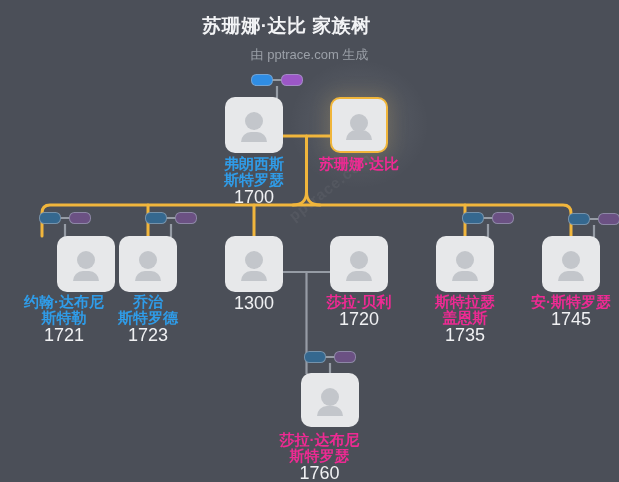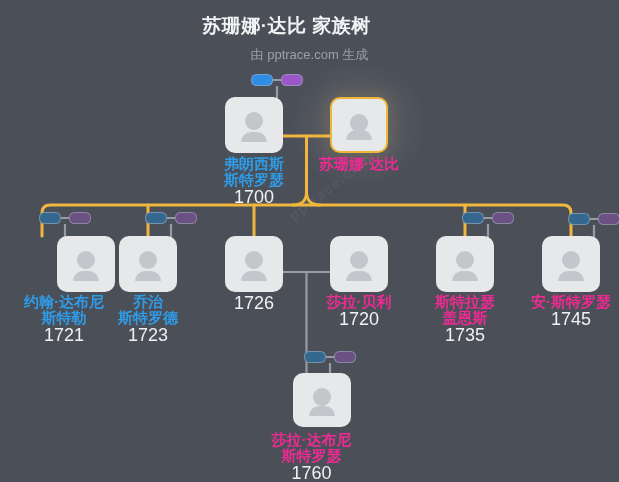--- a/index.html
+++ b/index.html
@@ -73,21 +73,21 @@
   .nm.male{color:var(--male,#2f9ce8);}
   .nm.female{color:var(--female,#ee2a93);}
   .yr{font-size:18px;line-height:18px;color:var(--year,#f0f1f3);}
   
   .pf{left:225px;top:97px;}   .pf .nameblock{top:59px;}
   .ps{left:330px;top:97px;}   .ps .nameblock{top:59px;}
   .pc1{left:13px;top:236px;padding-left:44px;}  .pc2{left:119px;top:236px;}
   .pc3{left:225px;top:236px;} .pc4{left:330px;top:236px;}
   .pc5{left:436px;top:236px;} .pc6{left:542px;top:236px;}
   .pc1 .nameblock,.pc2 .nameblock,.pc3 .nameblock,.pc4 .nameblock,.pc5 .nameblock,.pc6 .nameblock{top:58px;}
-  .pg1{left:272px;top:373px;padding-left:21px;} .pg1 .card{height:54px;} .pg1 .nameblock{top:59px;}
+  .pg1{left:280px;top:373px;padding-left:21px;} .pg1 .card{height:54px;} .pg1 .nameblock{top:59px;}
 </style>
 </head>
 <body>
 
 <div class="stage">
 
   <div class="title">苏珊娜·达比 家族树</div>
   <div class="subtitle">由 pptrace.com 生成</div>
   <div class="watermark">pptrace.com</div>
 
@@ -192,21 +192,21 @@
     </div>
   </div>
 
   <div class="person pc3">
     <div class="card">
       <div class="head"></div>
       <div class="shoulders"></div>
     </div>
     <div class="nameblock">
 
-      <div class="yr">1726</div>
+      <div class="yr">1300</div>
     </div>
   </div>
 
   <div class="person pc4">
     <div class="card">
       <div class="head"></div>
       <div class="shoulders"></div>
     </div>
     <div class="nameblock">
       <div class="nm female">莎拉·贝利</div>

